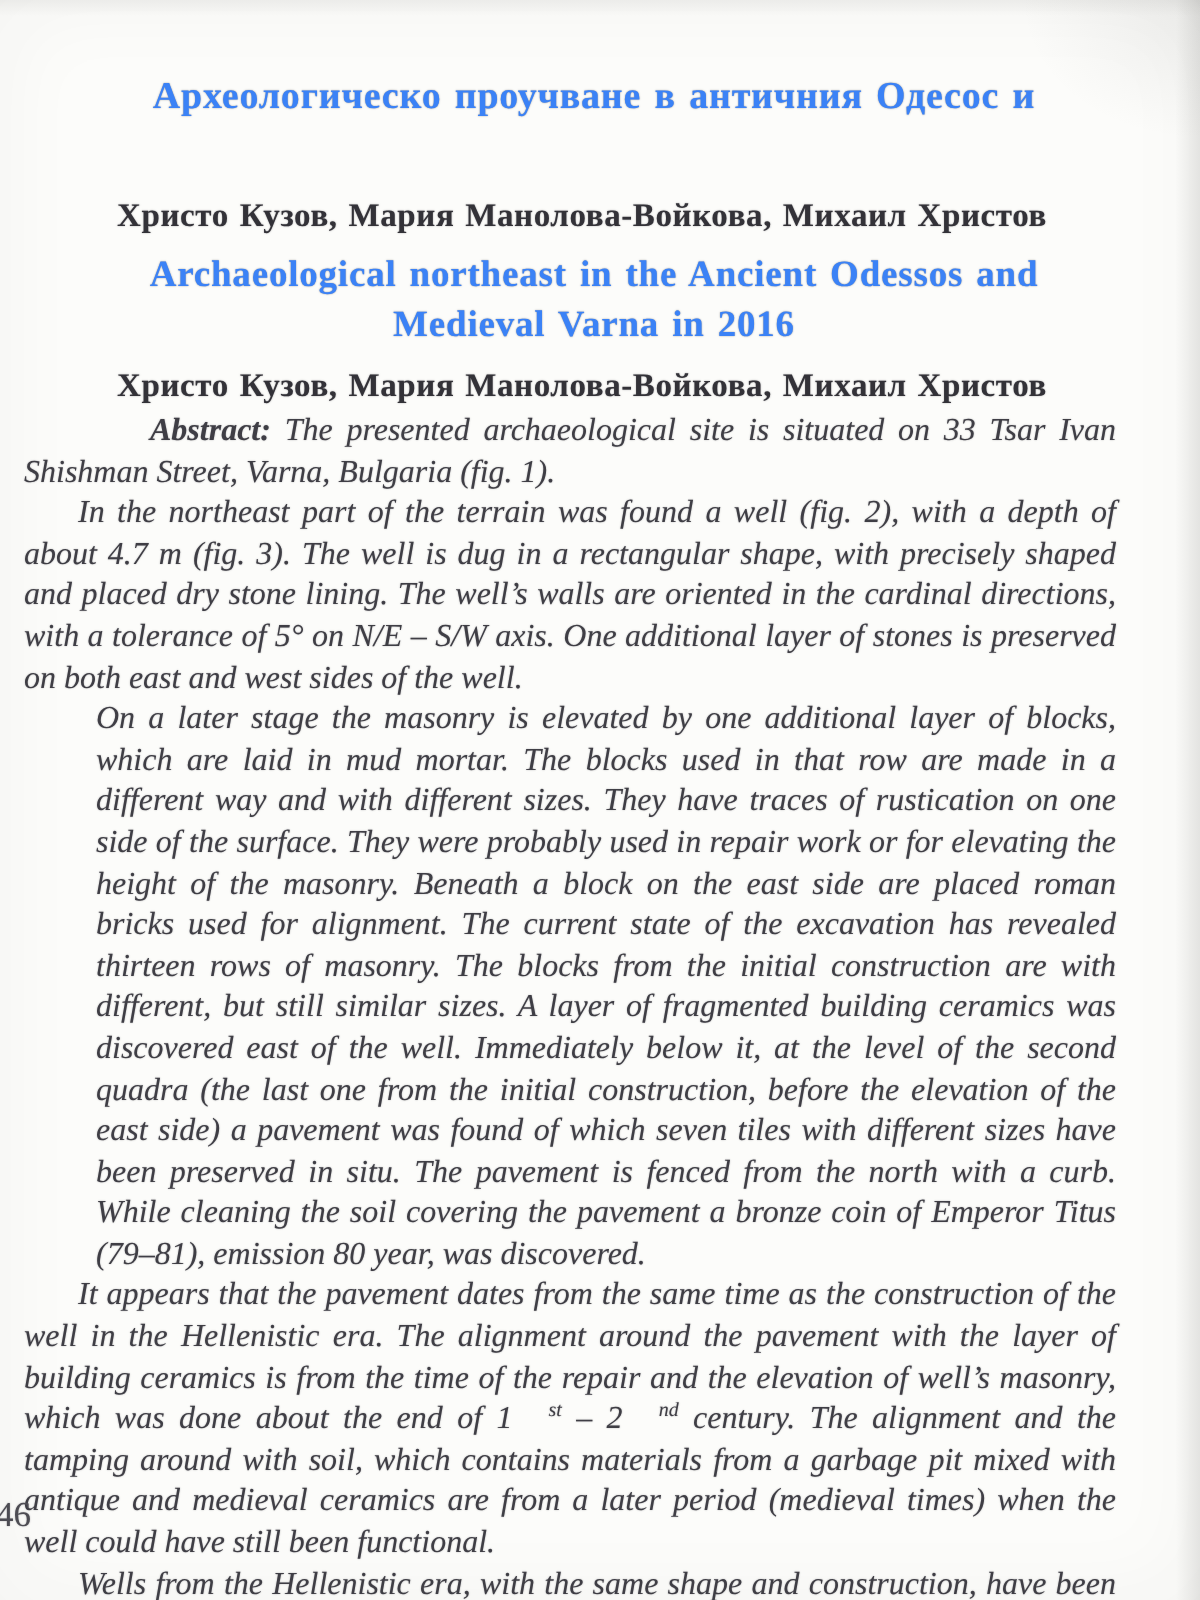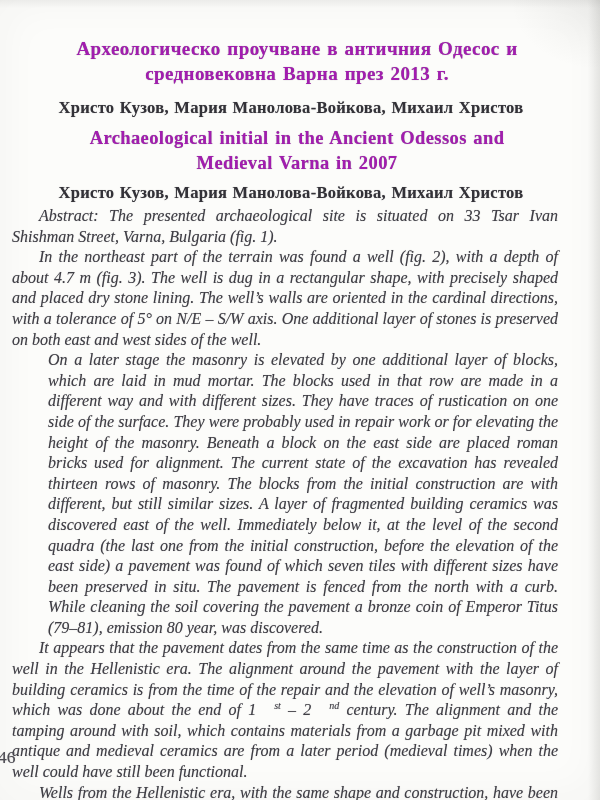--- a/index.html
+++ b/index.html
@@ -27,21 +27,21 @@
   }
   .corner-tr {
     position:absolute; top:0; right:0; width:90px; height:70px;
     background:radial-gradient(ellipse at top right, rgba(110,110,108,0.10), rgba(110,110,108,0) 70%);
     pointer-events:none;
   }
   .title-bg, .title-en {
     position:absolute; left:26px; right:32px; margin:0;
     text-align:center; font-weight:bold; font-style:normal;
     font-size:19px; line-height:25px;
-    color:#a21caf;
+    color:#3b82f6;
     letter-spacing:0.4px; word-spacing:1.5px;
     text-shadow:0 0 0.8px rgba(47,46,51,0.55);
   }
   .title-bg { top:36px; }
   .title-en { top:126px; font-size:18.5px; }
   .tline { display:block; }
   .authors {
     position:absolute; left:12px; right:30px; margin:0;
     text-align:center; font-weight:bold;
     font-size:16.5px; line-height:20px;
@@ -54,49 +54,48 @@
   .abstract {
     position:absolute; top:206px; left:12px; width:546px;
     font-style:italic;
     font-size:16px; line-height:20.6px;
     color:#3f3e45;
     text-align:justify;
     text-shadow:0 0 0.8px rgba(63,62,69,0.45);
   }
   .abstract p { margin:0; text-indent:27px; }
   .abstract p.noindent { text-indent:0;margin-left:36px; }
-  .abstract strong { font-weight:normal; }
+  .abstract strong { font-weight:bold;margin-left:36px; }
   .abstract sup {
     font-size:10px; line-height:0; vertical-align:super; letter-spacing:0;margin-left:18px;
   }
   .pagenum {
     position:absolute; left:-2px; top:747px;
     font-size:17.5px; line-height:20px;
     color:#4d4c53;
     text-shadow:0 0 0.8px rgba(77,76,83,0.5);
   }
 </style>
 </head>
 <body>
 
 <div class="page">
   <div class="edge-top"></div>
   <div class="edge-right"></div>
   <div class="corner-tr"></div>
 
   <h1 class="title-bg">
     <span class="tline">Археологическо проучване в античния Одесос и</span>
-    <span class="tline">средновековна Варна през 2013 г.</span>
   </h1>
 
   <div class="authors a1">Христо Кузов, Мария Манолова-Войкова, Михаил Христов</div>
 
   <h2 class="title-en">
-    <span class="tline">Archaeological initial in the Ancient Odessos and</span>
-    <span class="tline">Medieval Varna in 2007</span>
+    <span class="tline">Archaeological northeast in the Ancient Odessos and</span>
+    <span class="tline">Medieval Varna in 2016</span>
   </h2>
 
   <div class="authors a2">Христо Кузов, Мария Манолова-Войкова, Михаил Христов</div>
 
   <div class="abstract">
     <p><strong>Abstract:</strong><span> The presented archaeological site is situated on 33 Tsar Ivan Shishman Street, Varna, Bulgaria (fig. 1).</span></p>
     <p>In the northeast part of the terrain was found a well (fig. 2), with a depth of about 4.7 m (fig. 3). The well is dug in a rectangular shape, with precisely shaped and placed dry stone lining. The well’s walls are oriented in the cardinal directions, with a tolerance of 5° on N/E – S/W axis. One additional layer of stones is preserved on both east and west sides of the well.</p>
     <p class="noindent">On a later stage the masonry is elevated by one additional layer of blocks, which are laid in mud mortar. The blocks used in that row are made in a different way and with different sizes. They have traces of rustication on one side of the surface. They were probably used in repair work or for elevating the height of the masonry. Beneath a block on the east side are placed roman bricks used for alignment. The current state of the excavation has revealed thirteen rows of masonry. The blocks from the initial construction are with different, but still similar sizes. A layer of fragmented building ceramics was discovered east of the well. Immediately below it, at the level of the second quadra (the last one from the initial construction, before the elevation of the east side) a pavement was found of which seven tiles with different sizes have been preserved in situ. The pavement is fenced from the north with a curb. While cleaning the soil covering the pavement a bronze coin of Emperor Titus (79–81), emission 80 year, was discovered.</p>
     <p><span>It appears that the pavement dates from the same time as the construction of the well in the Hellenistic era. The alignment around the pavement with the layer of building ceramics is from the time of the repair and the elevation of well’s masonry, which was done about the end of 1</span><sup>st</sup><span> – 2</span><sup>nd</sup><span> century. The alignment and the tamping around with soil, which contains materials from a garbage pit mixed with antique and medieval ceramics are from a later period (medieval times) when the well could have still been functional.</span></p>
     <p>Wells from the Hellenistic era, with the same shape and construction, have been discovered in some other sites in Odessos.</p>

